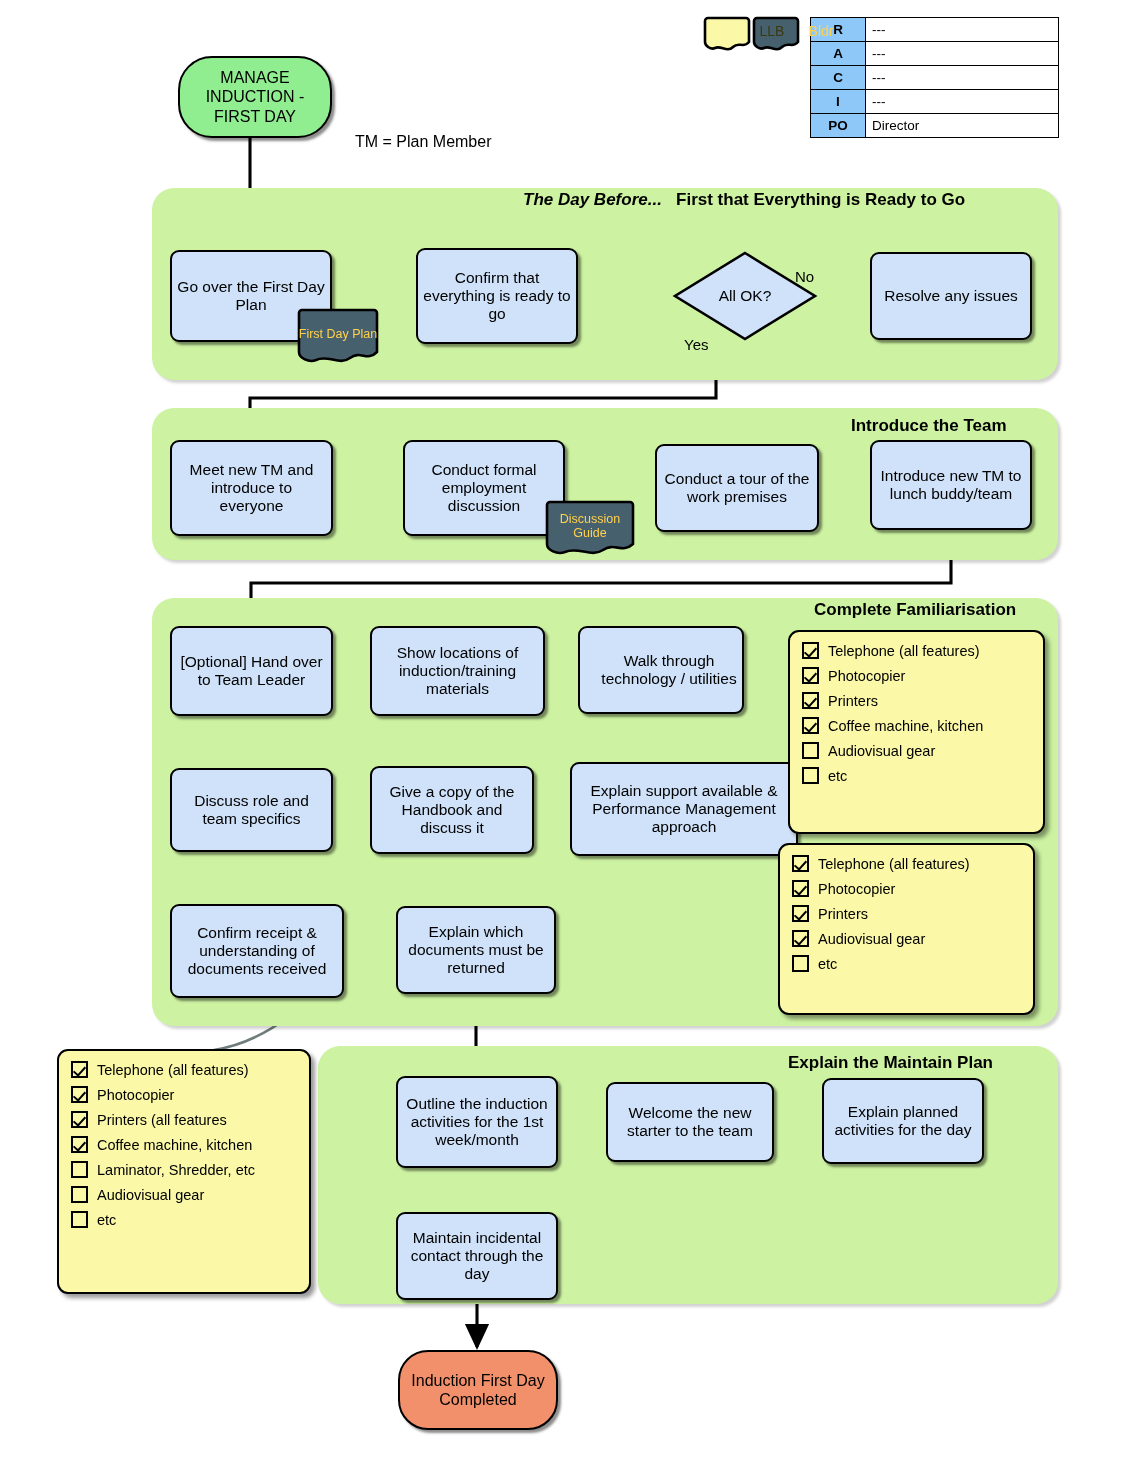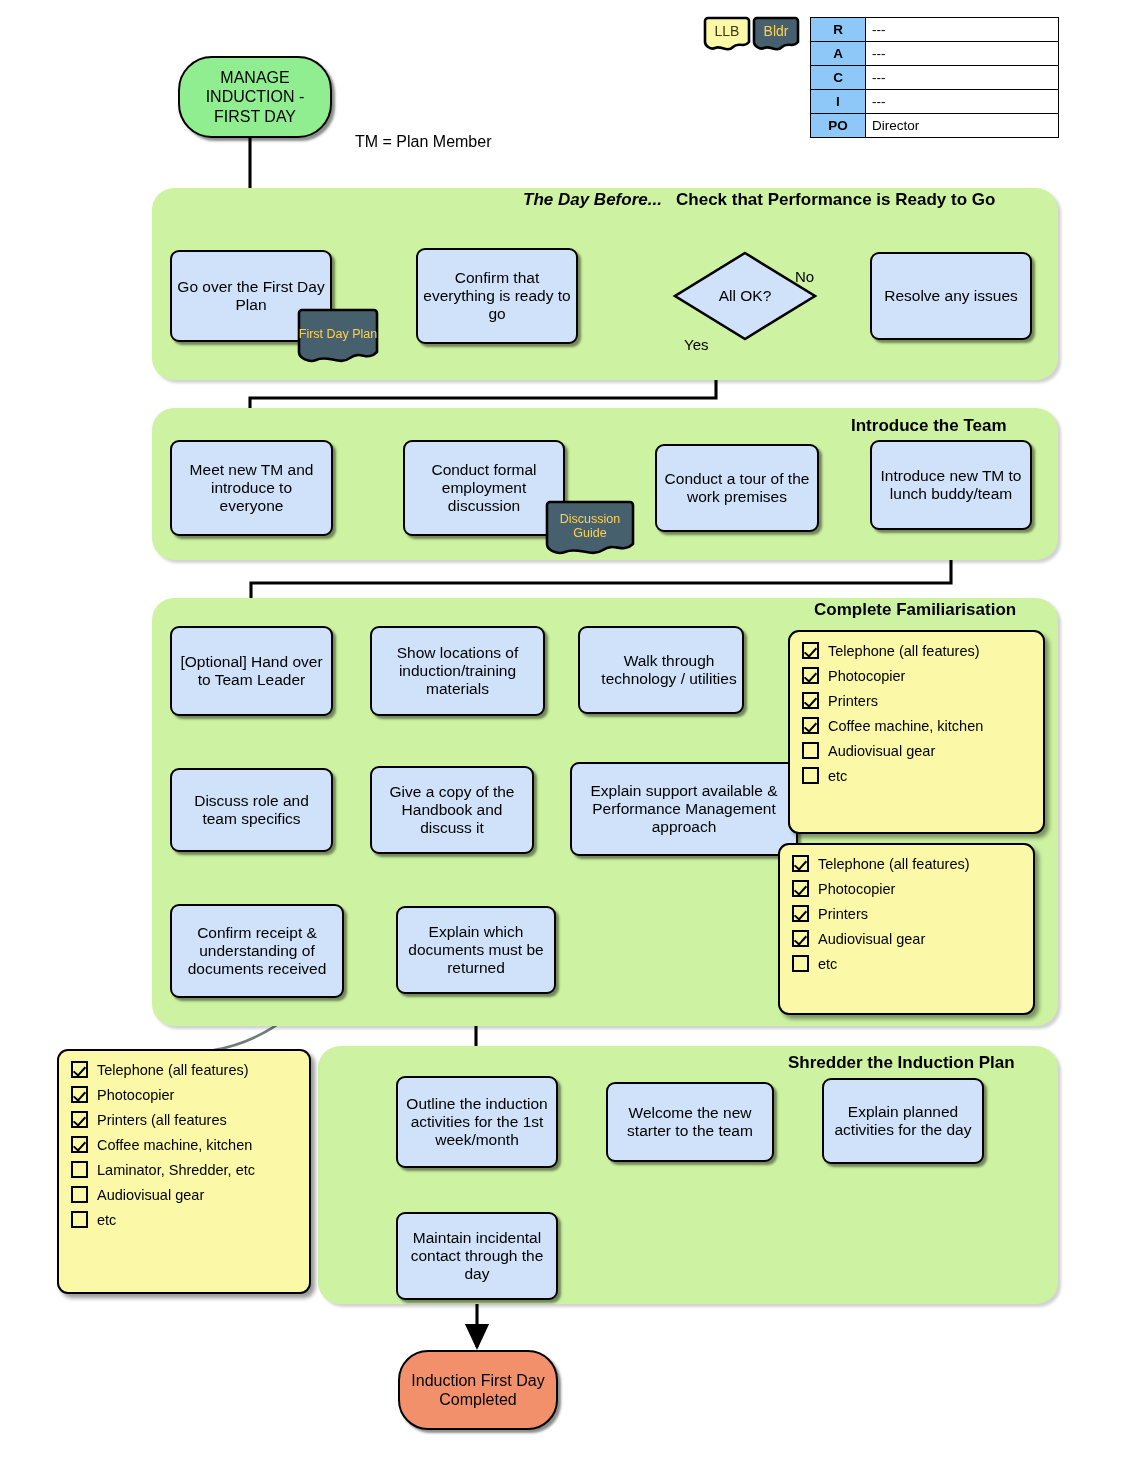--- a/index.html
+++ b/index.html
@@ -37,21 +37,21 @@
        margin-right:9px;position:relative;box-sizing:border-box;}
   .cbx.on::after{content:"";position:absolute;left:3px;top:1px;width:5px;height:10px;
        border:solid #000;border-width:0 2.3px 2.3px 0;transform:rotate(42deg);}
   .note .lbl{font-size:14.5px;color:#000;white-space:nowrap;}
 
   .doctag{position:absolute;color:#ffd24d;font-size:12.5px;line-height:1.12;text-align:center;
           display:flex;align-items:center;justify-content:center;}
   .doctag .dsvg{position:absolute;left:0;top:0;}
   .doctag span{position:relative;z-index:2;padding-bottom:10px;}
 
-  .minitag{position:absolute;font-size:14px;font-weight:normal;display:flex;align-items:center;justify-content:center;}
+  .minitag{position:absolute;font-size:14px;font-weight:normal;display:flex;align-items:center;justify-content:center;padding-left:45px;}
   .minitag .msvg{position:absolute;left:0;top:0;}
   .minitag span{position:relative;z-index:2;padding-bottom:9px;}
   .minitag.llb span{color:#3a3a10;}
   .minitag.bldr span{color:#ffd24d;}
 
   .raci{position:absolute;border-collapse:collapse;}
   .raci td{border:1.4px solid #000;font-size:13.5px;height:21px;padding:1px 6px;color:#000;}
   .raci td.k{background:#8ec8f8;font-weight:bold;text-align:center;width:42px;}
   .raci td.v{background:#fff;width:180px;text-align:left;}
 
@@ -123,31 +123,31 @@
 
       <path d="M780,872 C700,868 640,930 568,932" marker-end="url(#ahg)"></path>
 
       <path d="M214,1050 C245,1045 275,1030 304,1004" marker-end="url(#ahg)"></path>
     </g>
   </svg>
 
   <div class="band" style="left:152px;top:188px;width:906px;height:192px;"></div>
   <div class="band-title" style="left:523px;top:190px;">
     <span class="ital">The Day Before...</span>
-    &nbsp;&nbsp;<span>Check that Performance is Ready to Go</span>
+    &nbsp;&nbsp;<span>First that Everything is Ready to Go</span>
   </div>
 
   <div class="band" style="left:152px;top:408px;width:906px;height:152px;"></div>
   <div class="band-title" style="left:851px;top:416px;">Introduce the Team</div>
 
   <div class="band" style="left:152px;top:598px;width:906px;height:428px;"></div>
   <div class="band-title" style="left:814px;top:600px;">Complete Familiarisation</div>
 
   <div class="band" style="left:318px;top:1046px;width:740px;height:258px;"></div>
-  <div class="band-title" style="left:788px;top:1053px;">Shredder the Induction Plan</div>
+  <div class="band-title" style="left:788px;top:1053px;">Explain the Maintain Plan</div>
 
   <div class="term" style="left:178px;top:56px;width:154px;height:82px;">MANAGE INDUCTION - FIRST DAY</div>
   <div class="term end" style="left:398px;top:1350px;width:160px;height:80px;">Induction First Day Completed</div>
 
   <div class="legend" style="left:355px;top:133px;">TM = Plan Member</div>
 
   <div class="minitag llb" style="left:703px;top:16px;width:48px;height:38px;">
     <svg class="msvg" width="48" height="38" viewBox="0 0 48 38">
       <path d="M5,2 H43 A3,3 0 0 1 46,5 V26 C40,33 36,25 30,31 C24,37 18,29 12,32 C8,34 2,30 2,26 V5 A3,3 0 0 1 5,2 Z" fill="#fbf8a8" stroke="#000" stroke-width="2.6"></path>
     </svg>

